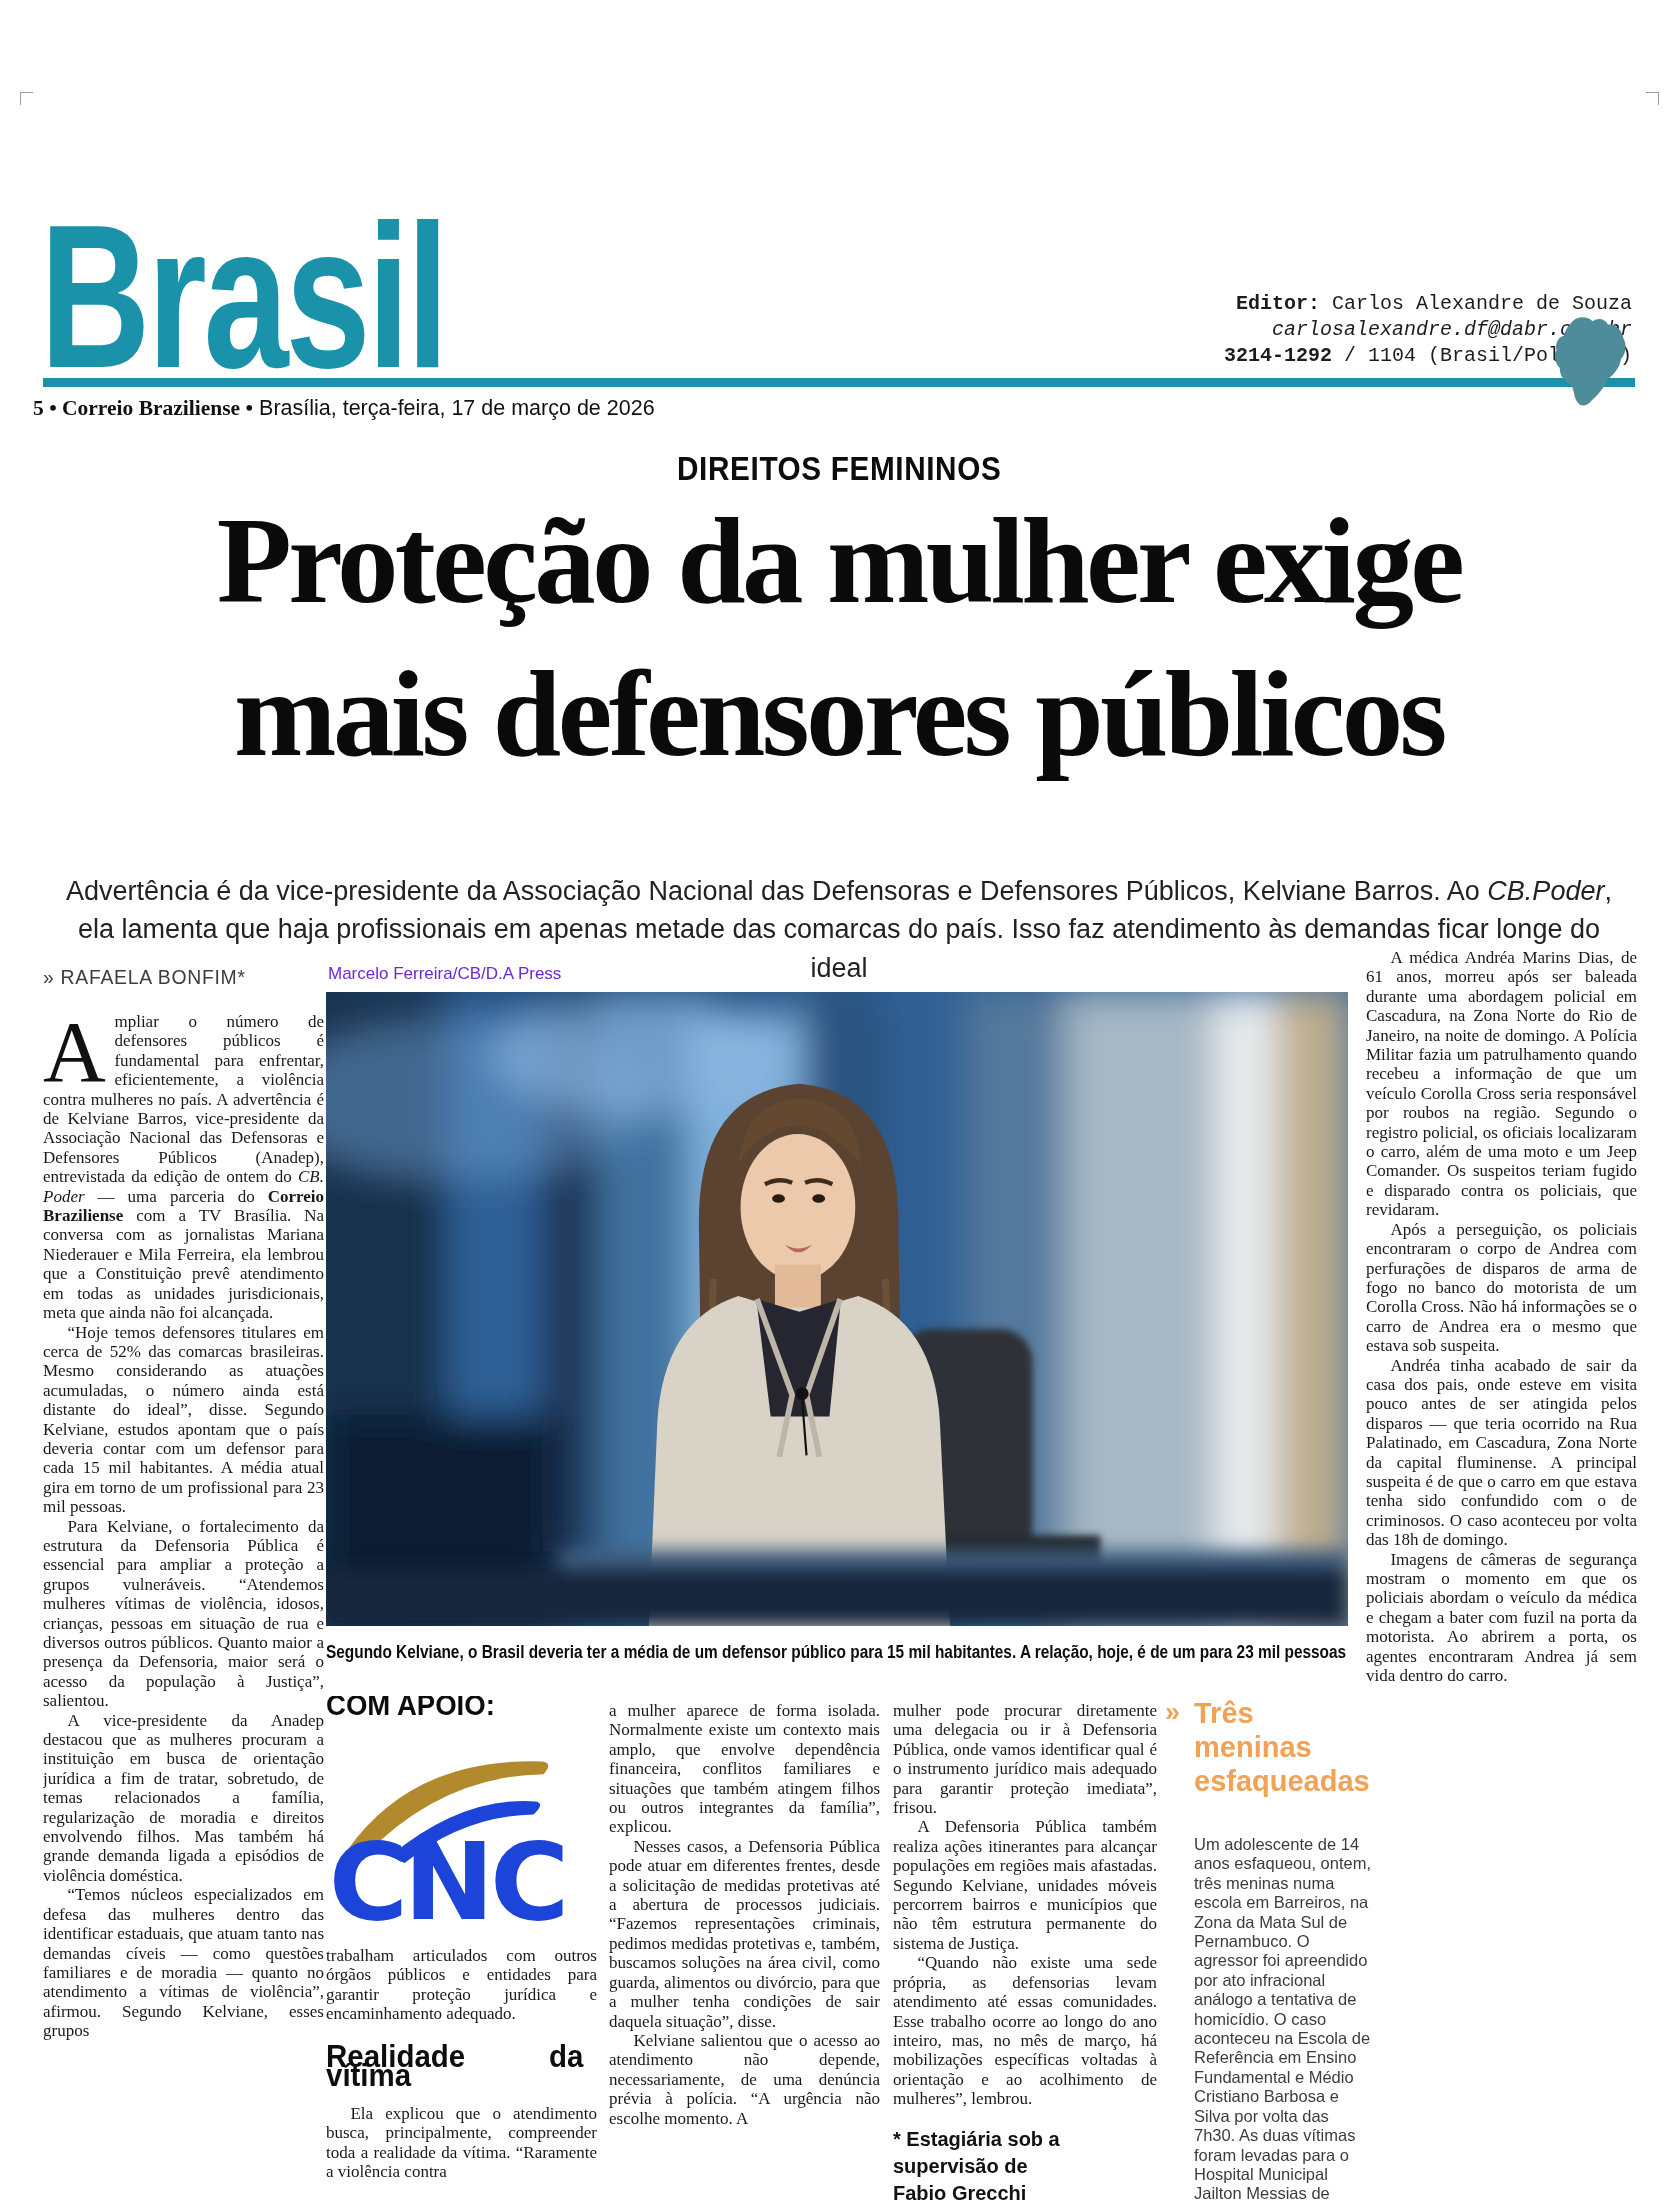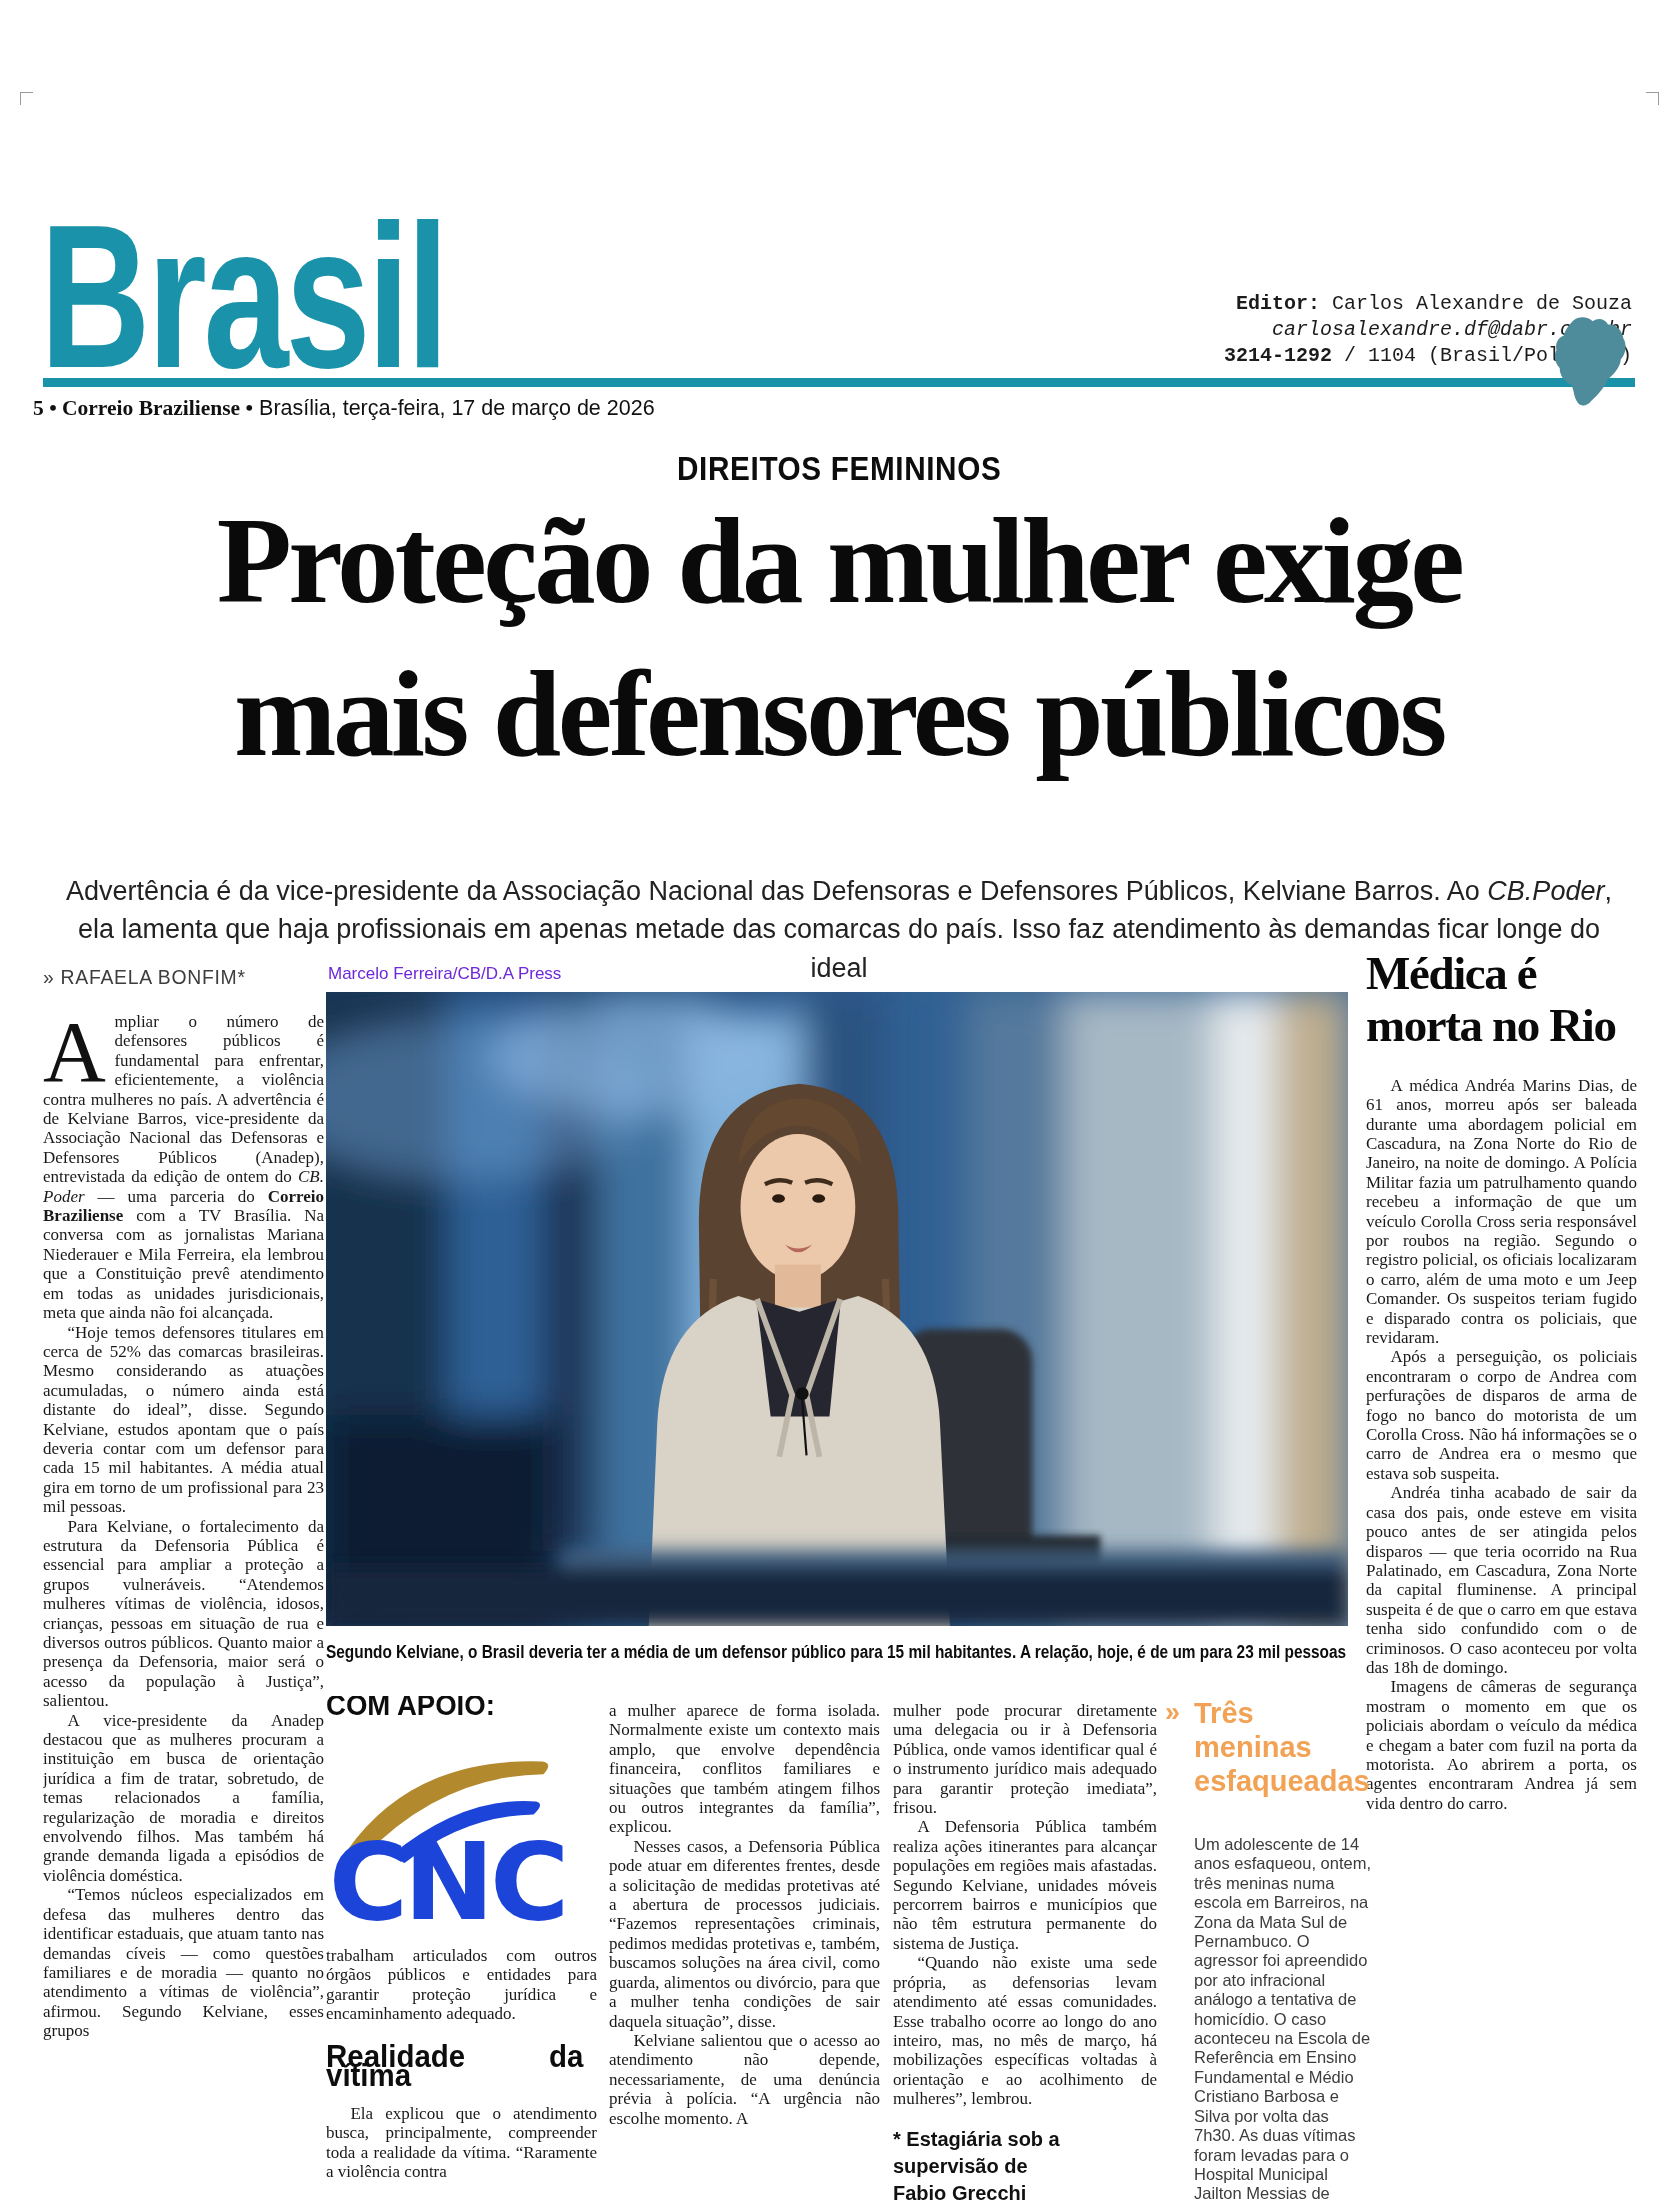--- a/index.html
+++ b/index.html
@@ -221,22 +221,20 @@
       </g>
       <g filter="url(#b12)">
         <rect x="330" y="778" width="1095" height="34" fill="#3f5e80"></rect>
         <rect x="0" y="802" width="1425" height="82" fill="#13253c"></rect>
       </g>
     </svg>
   </div>
   <div class="caption">Segundo Kelviane, o Brasil deveria ter a média de um defensor público para 15 mil habitantes. A relação, hoje, é de um para 23 mil pessoas</div>
 
   <div class="col-right bodycol">
-    <h2 class="sec-title">Médica é
-morta no Rio</h2>
     <p>A médica Andréa Marins Dias, de 61 anos, morreu após ser baleada durante uma abordagem policial em Cascadura, na Zona Norte do Rio de Janeiro, na noite de domingo. A Polícia Militar fazia um patrulhamento quando recebeu a informação de que um veículo Corolla Cross seria responsável por roubos na região. Segundo o registro policial, os oficiais localizaram o carro, além de uma moto e um Jeep Comander. Os suspeitos teriam fugido e disparado contra os policiais, que revidaram.</p>
     <p>Após a perseguição, os policiais encontraram o corpo de Andrea com perfurações de disparos de arma de fogo no banco do motorista de um Corolla Cross. Não há informações se o carro de Andrea era o mesmo que estava sob suspeita.</p>
     <p>Andréa tinha acabado de sair da casa dos pais, onde esteve em visita pouco antes de ser atingida pelos disparos — que teria ocorrido na Rua Palatinado, em Cascadura, Zona Norte da capital fluminense. A principal suspeita é de que o carro em que estava tenha sido confundido com o de criminosos. O caso aconteceu por volta das 18h de domingo.</p>
     <p>Imagens de câmeras de segurança mostram o momento em que os policiais abordam o veículo da médica e chegam a bater com fuzil na porta da motorista. Ao abrirem a porta, os agentes encontraram Andrea já sem vida dentro do carro.</p>
   </div>
 
   <div class="col-b2 bodycol">
     <div class="apoio-label">COM APOIO:</div>
     <div class="cnc-wrap">
       <svg viewBox="0 0 340 282" width="244" height="202" style="font-size:24px">

